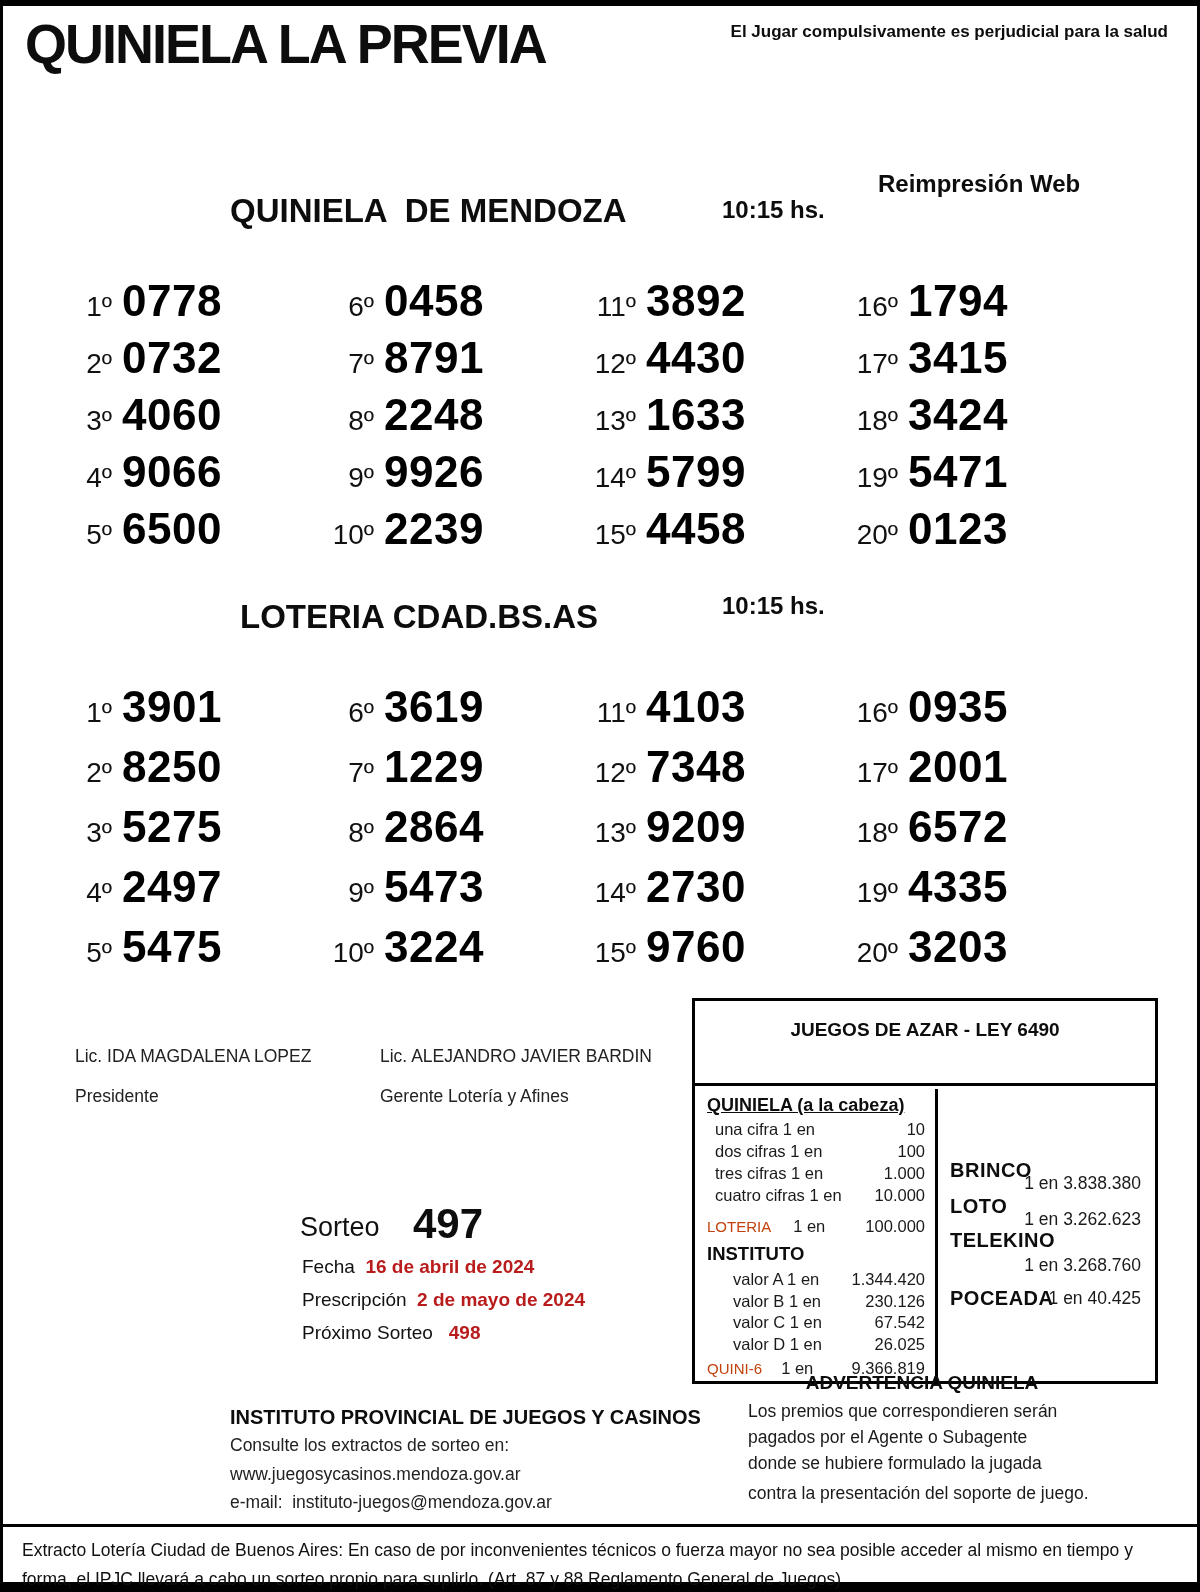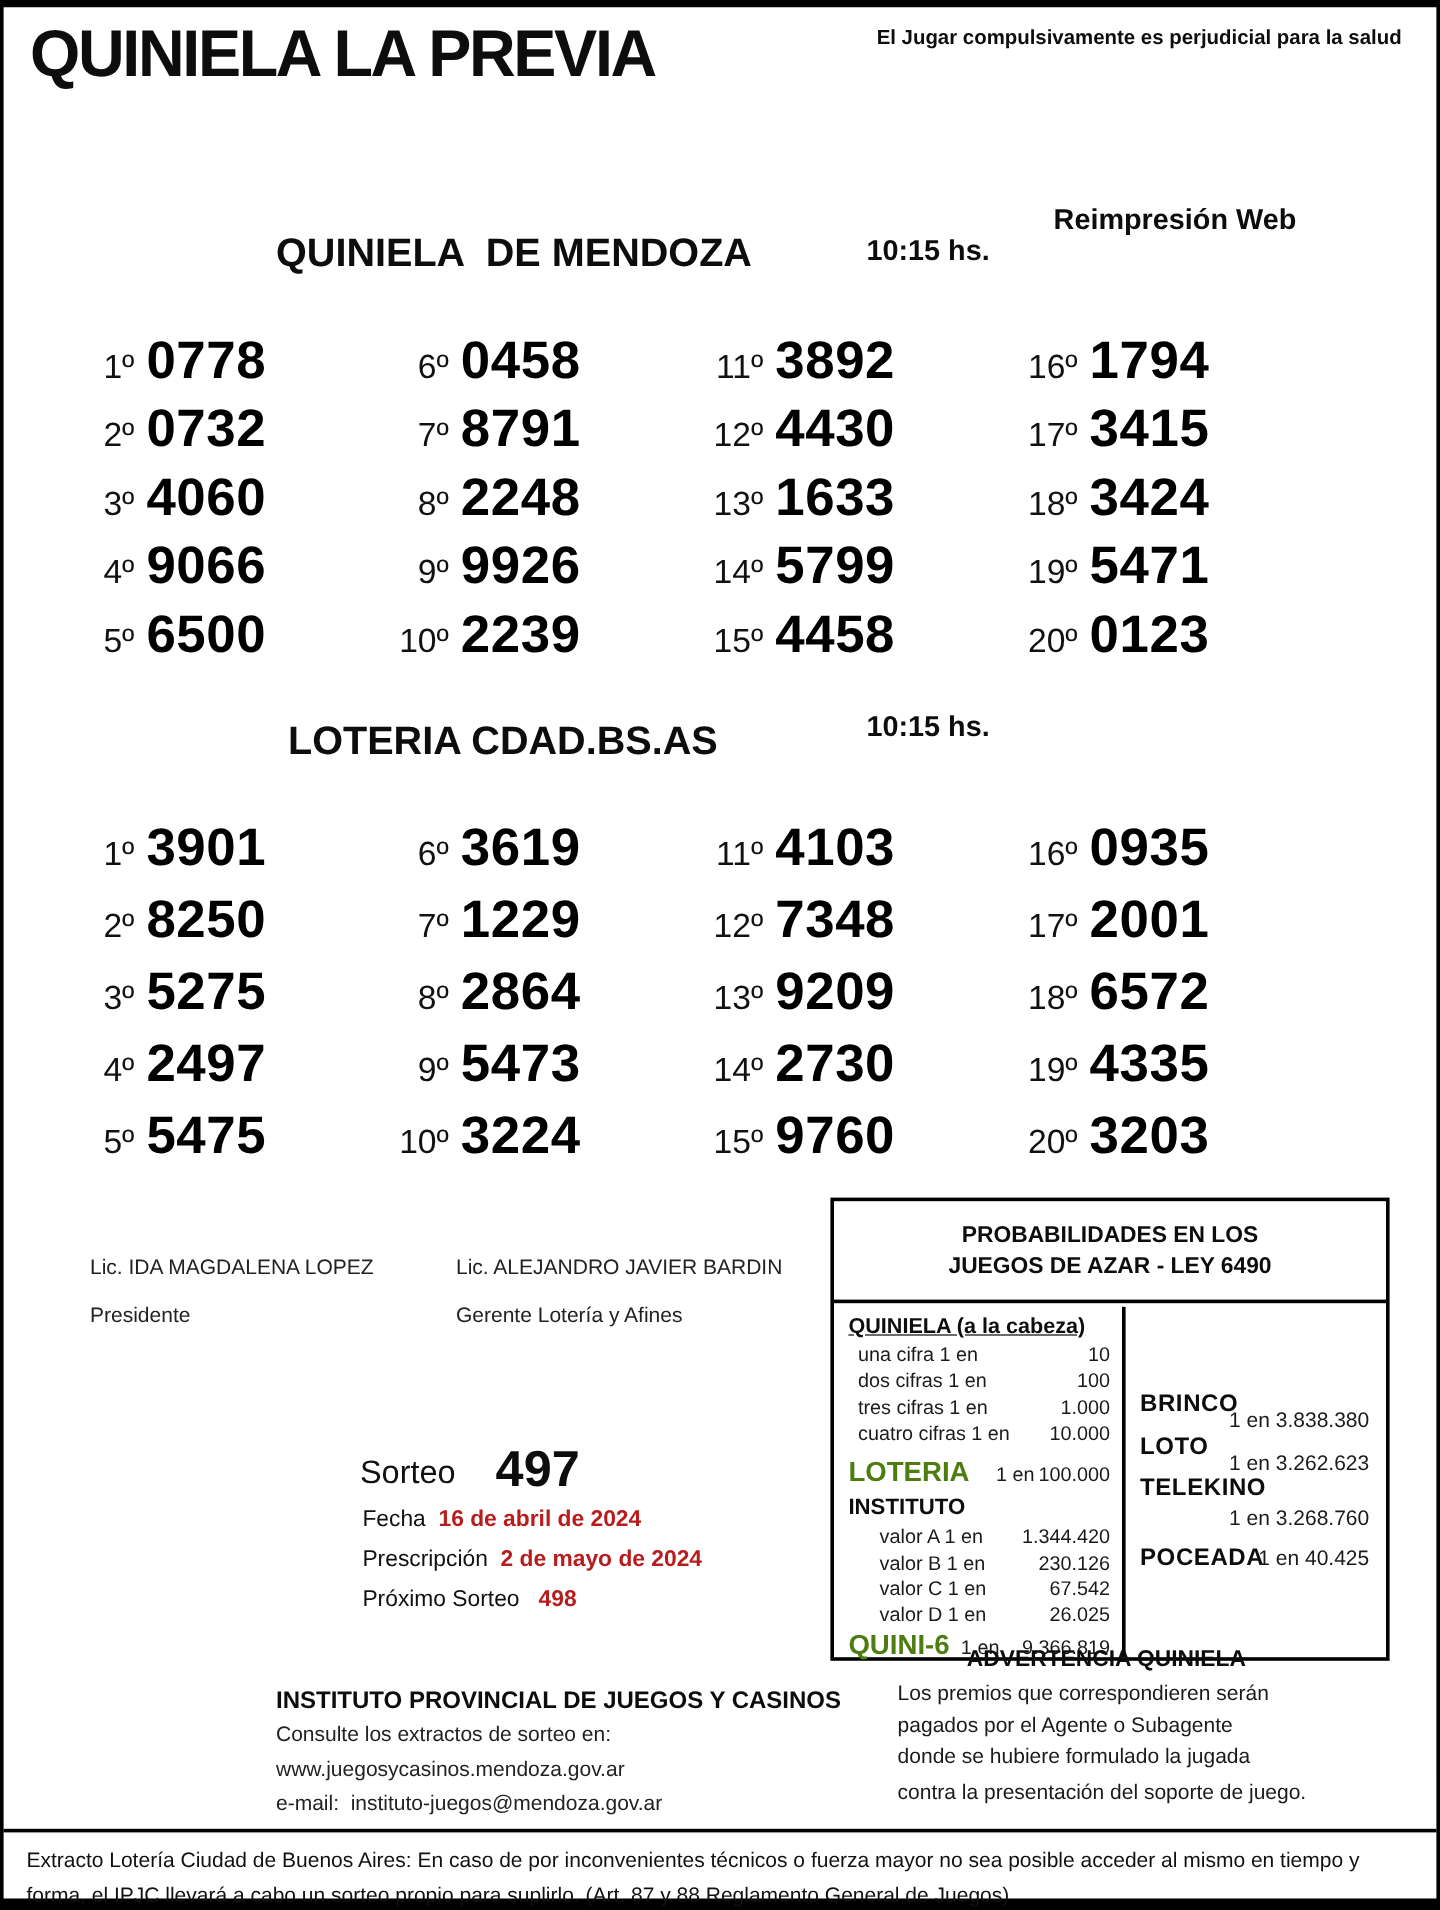--- a/index.html
+++ b/index.html
@@ -84,21 +84,21 @@
   .quiniela-header{
     font-size:18px;font-weight:bold;text-decoration:underline;
     margin-bottom:2px;white-space:nowrap;
   }
   .prob-row{
     display:flex;align-items:baseline;font-size:16.5px;line-height:22px;color:#1a1a1a;
   }
   .prob-row .prob-value{margin-left:auto;text-align:right;}
   .prob-row.cifras{padding-left:8px;gap:12px;}
   .prob-row.valores{padding-left:26px;line-height:21.5px;}
-  .game-label{font-size:23px;font-weight:bold;color:#4d7c0f;}
+  .game-label{font-size:15px;font-weight:normal;color:#c2410c;}
   .prob-row.loteria{margin-top:6px;line-height:28px;}
   .prob-row.loteria .mid{margin-left:22px;font-size:16.5px;}
   .combinada-header{font-size:18.5px;font-weight:bold;line-height:26px;margin-bottom:2px;}
   .prob-row.quini6{margin-top:auto;line-height:26px;}
   .prob-row.quini6 .mid{margin:0 auto;font-size:16.5px;}
 
   .rgame-name{position:absolute;left:12px;font-size:20px;font-weight:bold;letter-spacing:0.5px;}
   .rgame-value{position:absolute;right:14px;font-size:17.5px;color:#1a1a1a;white-space:nowrap;}
 
   .instituto-name{font-size:20px;font-weight:bold;}
@@ -305,21 +305,20 @@
 <div class="abs official-role" style="left:380px;top:1086px;">Gerente Lotería y Afines</div>
 
 <div class="abs sorteo-label" style="left:300px;top:1212px;">Sorteo</div>
 <div class="abs sorteo-number" style="left:413px;top:1200px;">497</div>
 <div class="abs sorteo-row" style="left:302px;top:1256px;"><span>Fecha</span>  <b>16 de abril de 2024</b></div>
 <div class="abs sorteo-row" style="left:302px;top:1289px;"><span>Prescripción</span>  <b>2 de mayo de 2024</b></div>
 <div class="abs sorteo-row" style="left:302px;top:1322px;"><span>Próximo Sorteo</span>   <b>498</b></div>
 
 <div class="abs prob-box">
   <div class="prob-title">
-    <div>PROBABILIDADES EN LOS</div>
     <div>JUEGOS DE AZAR - LEY 6490</div>
   </div>
   <div class="prob-body">
     <div class="prob-left">
       <div class="quiniela-header">QUINIELA (a la cabeza)</div>
       <div>
           <div class="prob-row cifras">
             <span>una cifra  1 en</span>
             <span class="prob-value">10</span>
           </div>

